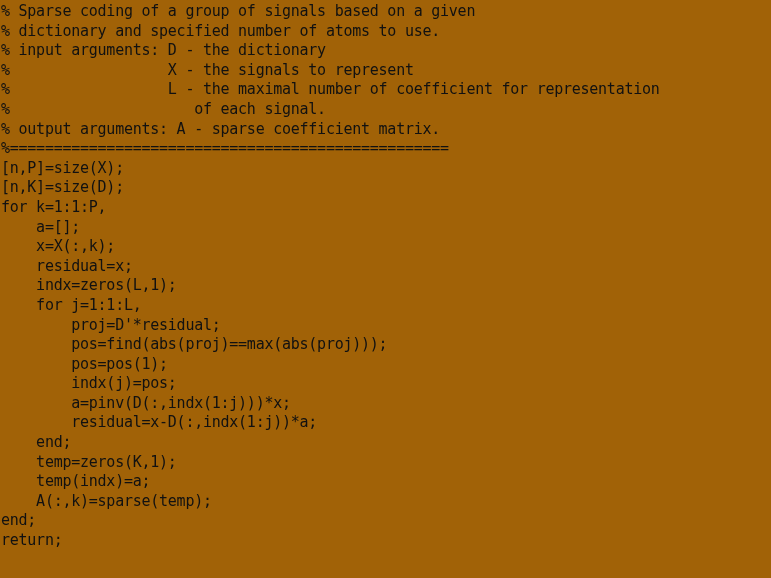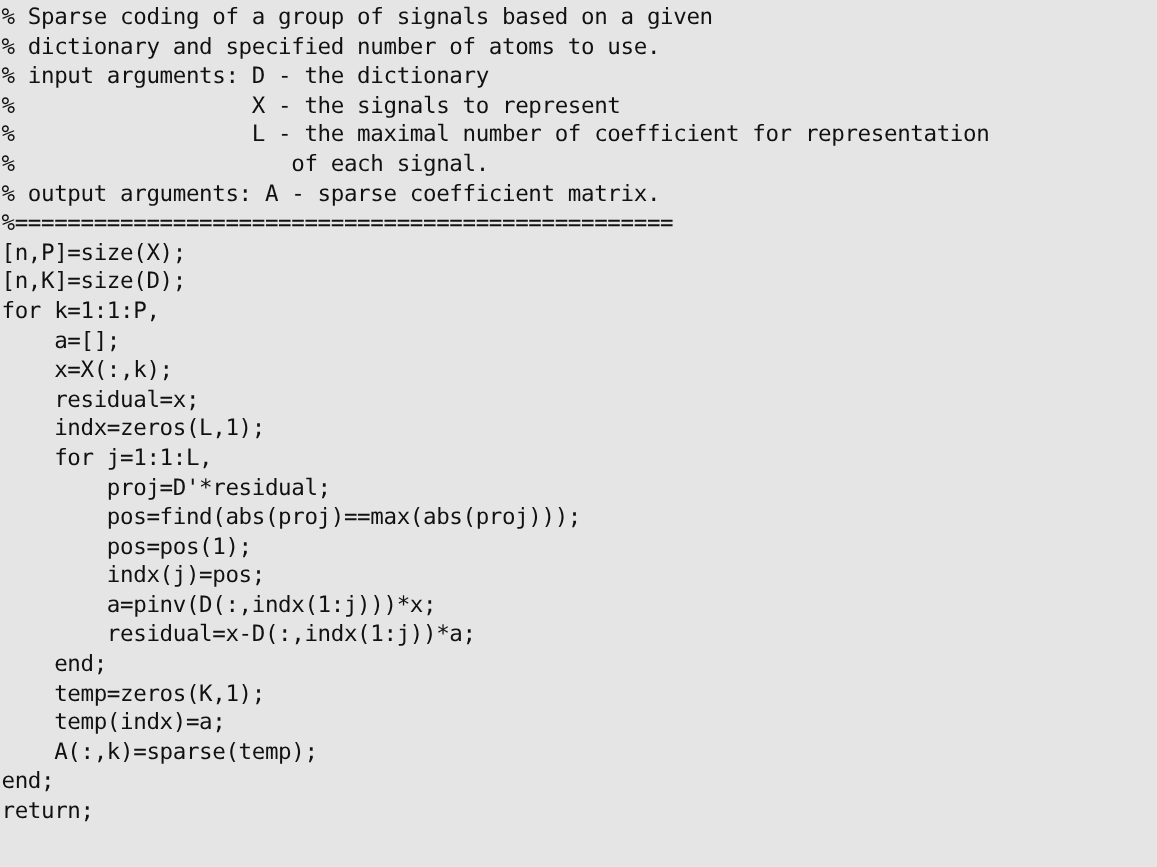--- a/index.html
+++ b/index.html
@@ -38,15 +38,15 @@
   }
   .code-line {
     display: block;
     min-height: 19.6px;
     white-space: pre;
   }
 </style>
 </head>
 <body style="background: rgb(255, 255, 255);">
 
-<div id="code-listing" style="background: #e5e5e5;">
+<div id="code-listing" style="background: #a16207;">
   <pre class="code-block" style="color: rgb(17, 17, 17);"><span class="code-line">% Sparse coding of a group of signals based on a given</span><span class="code-line">% dictionary and specified number of atoms to use.</span><span class="code-line">% input arguments: D - the dictionary</span><span class="code-line">%                  X - the signals to represent</span><span class="code-line">%                  L - the maximal number of coefficient for representation</span><span class="code-line">%                     of each signal.</span><span class="code-line">% output arguments: A - sparse coefficient matrix.</span><span class="code-line">%==================================================</span><span class="code-line">[n,P]=size(X);</span><span class="code-line">[n,K]=size(D);</span><span class="code-line">for k=1:1:P,</span><span class="code-line">    a=[];</span><span class="code-line">    x=X(:,k);</span><span class="code-line">    residual=x;</span><span class="code-line">    indx=zeros(L,1);</span><span class="code-line">    for j=1:1:L,</span><span class="code-line">        proj=D'*residual;</span><span class="code-line">        pos=find(abs(proj)==max(abs(proj)));</span><span class="code-line">        pos=pos(1);</span><span class="code-line">        indx(j)=pos;</span><span class="code-line">        a=pinv(D(:,indx(1:j)))*x;</span><span class="code-line">        residual=x-D(:,indx(1:j))*a;</span><span class="code-line">    end;</span><span class="code-line">    temp=zeros(K,1);</span><span class="code-line">    temp(indx)=a;</span><span class="code-line">    A(:,k)=sparse(temp);</span><span class="code-line">end;</span><span class="code-line">return;</span></pre>
 </div>
 
 </body></html>

